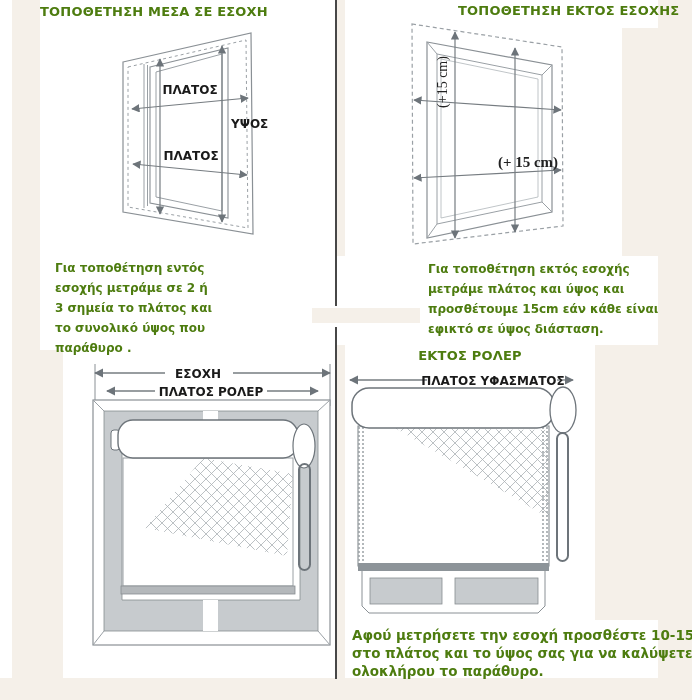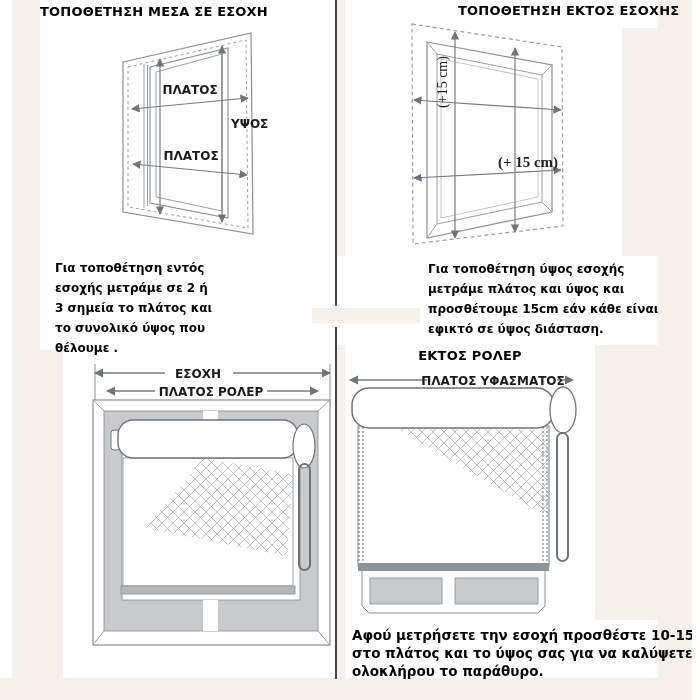--- a/index.html
+++ b/index.html
@@ -1,17 +1,17 @@
 <!DOCTYPE html>
 <html><head>
 <meta charset="utf-8">
 <style>
   html,body{margin:0;padding:0;}
   .page{position:relative;width:692px;height:700px;background:#f5f0e9;overflow:hidden;
-        font-family:"DejaVu Sans","Liberation Sans",sans-serif;color:#000000;}
+        font-family:"DejaVu Sans","Liberation Sans",sans-serif;color:#4d7c0f;}
   .wbox{position:absolute;background:#ffffff;z-index:1;}
   .band{position:absolute;background:#f5f0e9;z-index:2;}
   .vdiv{position:absolute;background:#474747;width:2px;z-index:3;}
   .abs{position:absolute;z-index:4;}
   .h-title{font-size:13px;font-weight:bold;letter-spacing:0.2px;white-space:nowrap;}
   .para{font-size:12px;font-weight:bold;line-height:20px;white-space:nowrap;}
   .para3{font-size:13.5px;font-weight:bold;line-height:18px;white-space:nowrap;}
   .center{text-align:center;}
   svg{display:block;}
   svg text.dim{font-family:"DejaVu Sans","Liberation Sans",sans-serif;font-weight:bold;
@@ -77,25 +77,25 @@
     <line x1="11" y1="158" x2="158" y2="150" stroke="#767c81" stroke-width="1.2" marker-start="url(#aB)" marker-end="url(#aB)"></line>
     <text class="serif" x="44" y="62" text-anchor="middle" transform="rotate(-90 44 62)">(+15 cm)</text>
     <text class="serif" x="125" y="147" text-anchor="middle" style="font-size:15px;font-weight:bold;">(+ 15 cm)</text>
   </svg>
 
   <div class="abs para" style="left:55px;top:258px;">
     <div>Για τοποθέτηση εντός</div>
     <div>εσοχής μετράμε σε 2 ή</div>
     <div>3 σημεία το πλάτος και</div>
     <div>το συνολικό ύψος που</div>
-    <div>θέλουμε .</div>
+    <div>παράθυρο .</div>
   </div>
 
   <div class="abs para" style="left:428px;top:259px;">
-    <div>Για  τοποθέτηση ύψος εσοχής</div>
+    <div>Για  τοποθέτηση εκτός εσοχής</div>
     <div>μετράμε πλάτος και ύψος και</div>
     <div>προσθέτουμε 15cm εάν κάθε είναι</div>
     <div>εφικτό σε ύψος διάσταση.</div>
   </div>
 
   <svg class="abs" style="left:85px;top:358px;" width="252" height="318" viewBox="0 0 252 318">
     <defs>
       <marker id="aC" viewBox="0 0 10 10" refX="9" refY="5" markerWidth="7" markerHeight="7" orient="auto-start-reverse">
         <path d="M0,0 L10,5 L0,10 Z" fill="#6d747a"></path>
       </marker>

